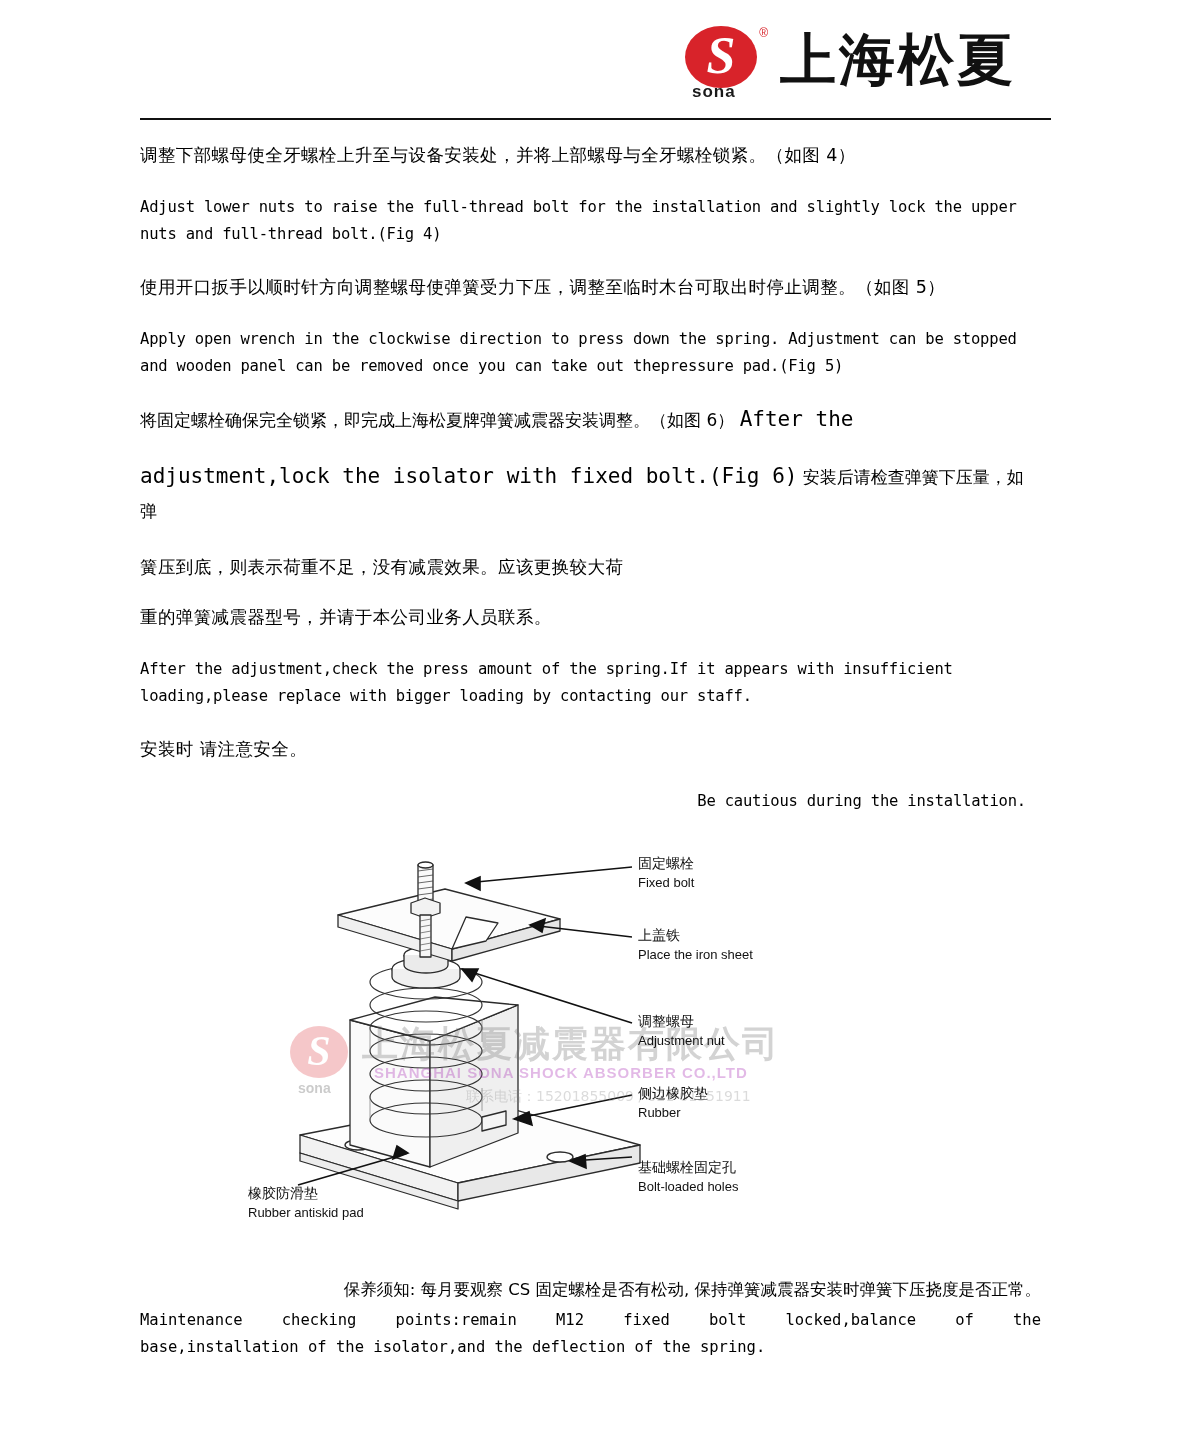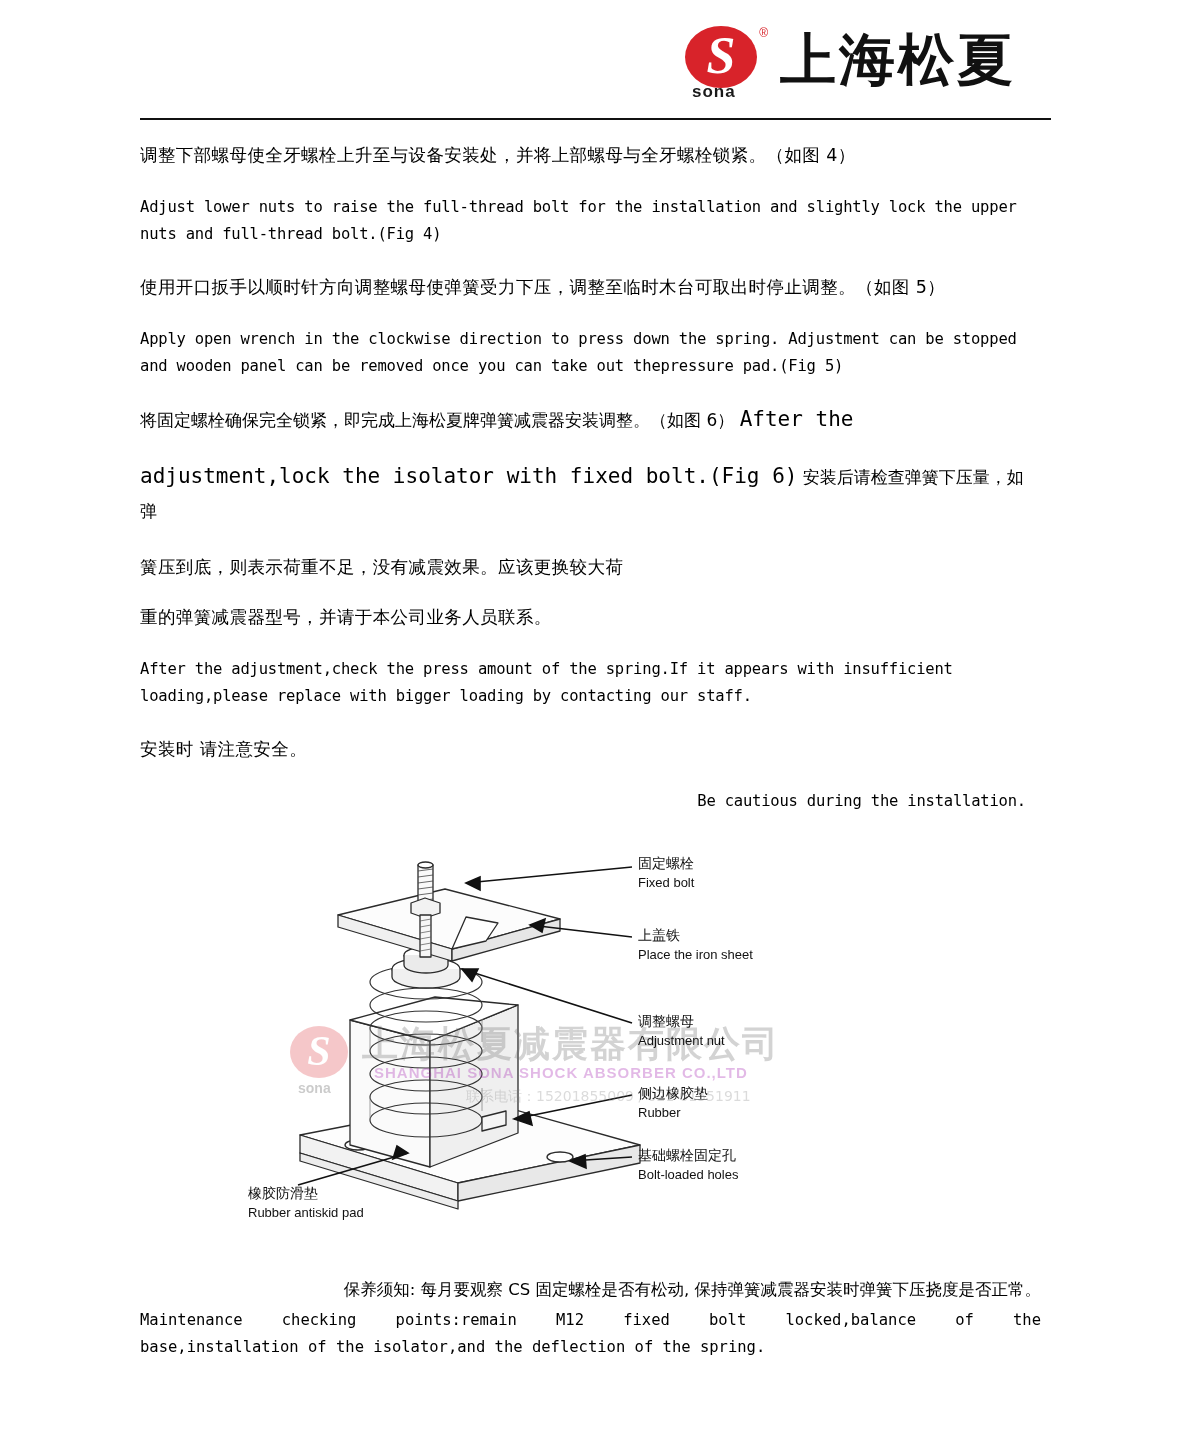--- a/index.html
+++ b/index.html
@@ -384,21 +384,21 @@
     <div class="callout" style="left:408px; top:166px;">
       <div class="c-cn">调整螺母</div>
       <div class="c-en">Adjustment nut</div>
     </div>
 
     <div class="callout" style="left:408px; top:238px;">
       <div class="c-cn">侧边橡胶垫</div>
       <div class="c-en">Rubber</div>
     </div>
 
-    <div class="callout" style="left:408px; top:300px;">
+    <div class="callout" style="left:408px; top:312px;">
       <div class="c-cn">基础螺栓固定孔</div>
       <div class="c-en">Bolt-loaded holes</div>
     </div>
 
     <div class="callout" style="left:18px; top:338px;">
       <div class="c-cn">橡胶防滑垫</div>
       <div class="c-en">Rubber antiskid pad</div>
     </div>
 
   </div>

